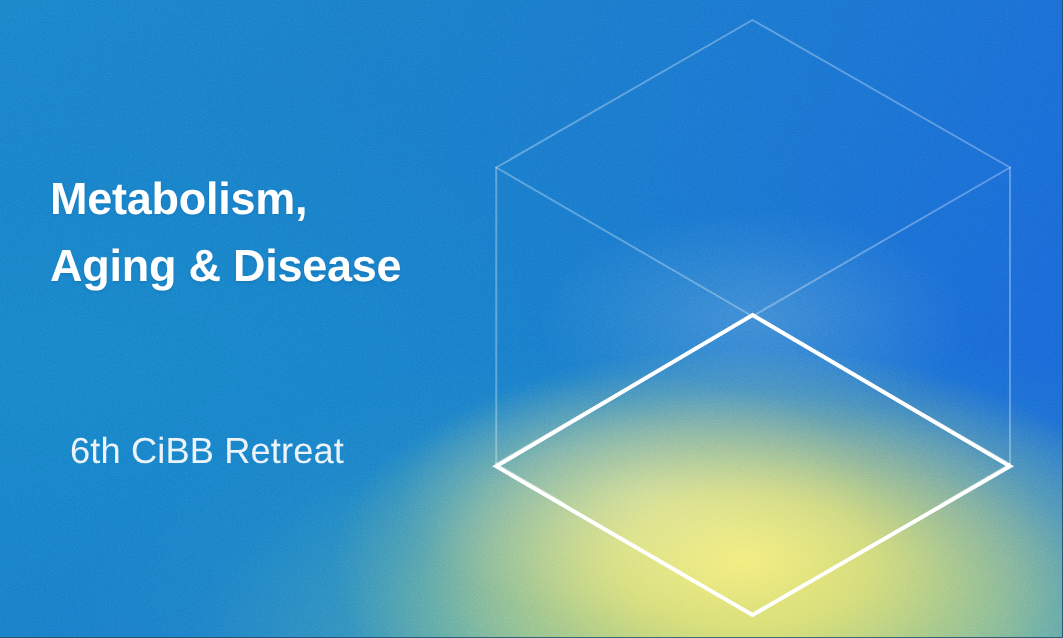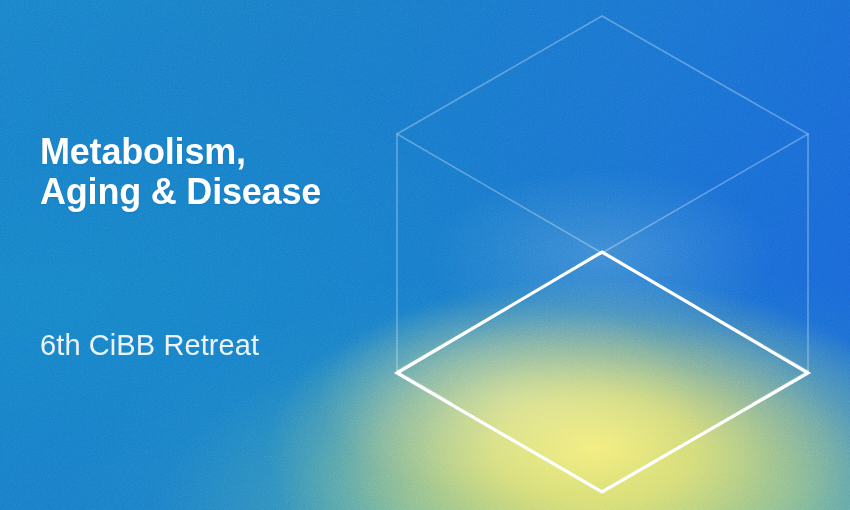--- a/index.html
+++ b/index.html
@@ -106,31 +106,31 @@
     left: 40px;
     top: 132px;
     width: 380px;
   }
 
   #headline {
     margin: 0;
     color: #ffffff;
     font-size: 36px;
     font-weight: 700;
-    line-height: 40px;
+    line-height: 54px;
     letter-spacing: -0.2px;
     white-space: pre-line;
     text-shadow: 0 1px 2px rgba(10,50,95,0.12);
   }
 
   #subtitle {
     position: absolute;
     left: 40px;
     top: 326px;
-    margin: 0;
+    margin: 16px;
     color: #f2f7fb;
     font-size: 29px;
     font-weight: 300;
     line-height: 38px;
     letter-spacing: 0.1px;
     opacity: 0.97;
   }
 </style>
 </head>
 <body>

